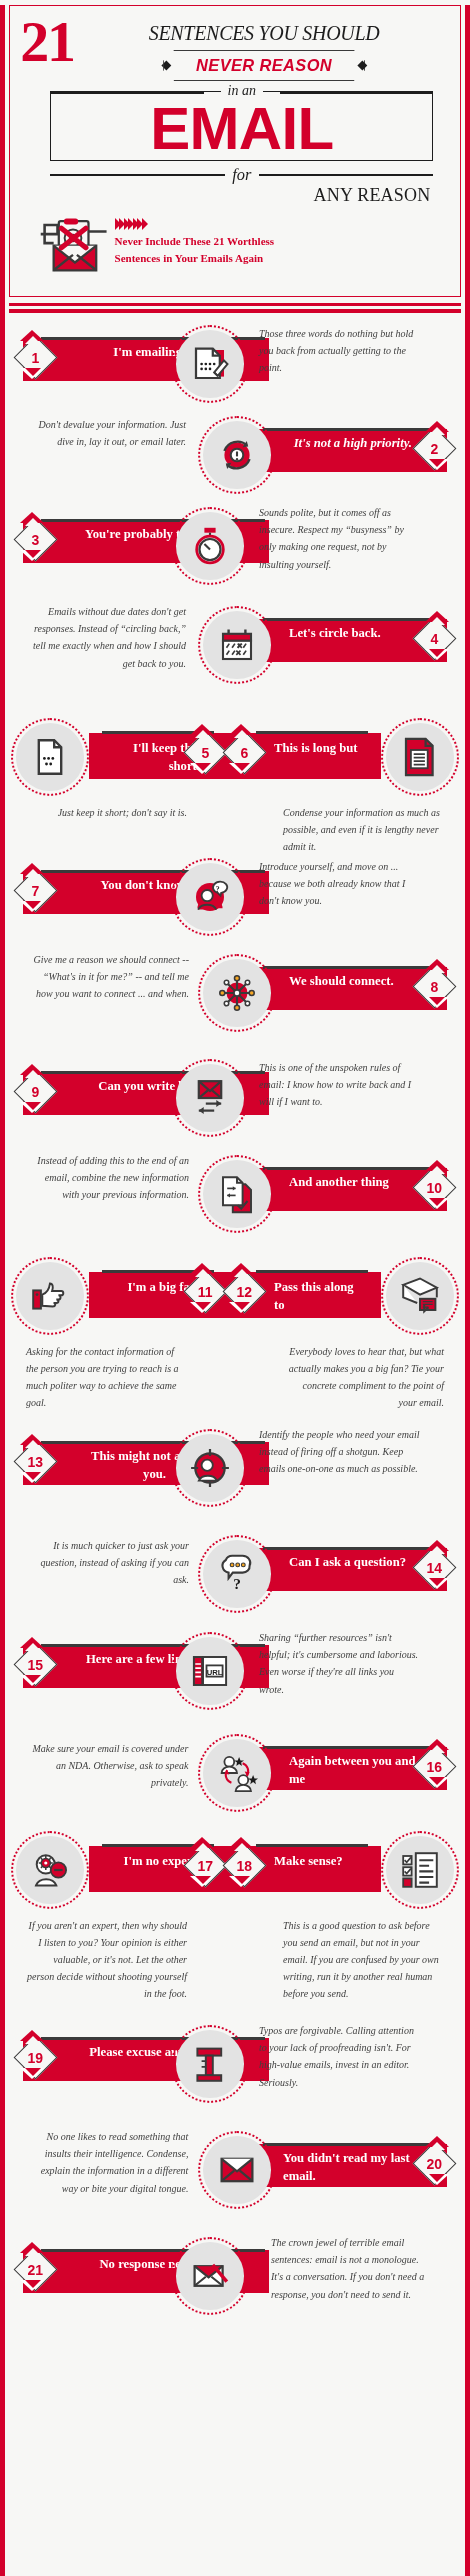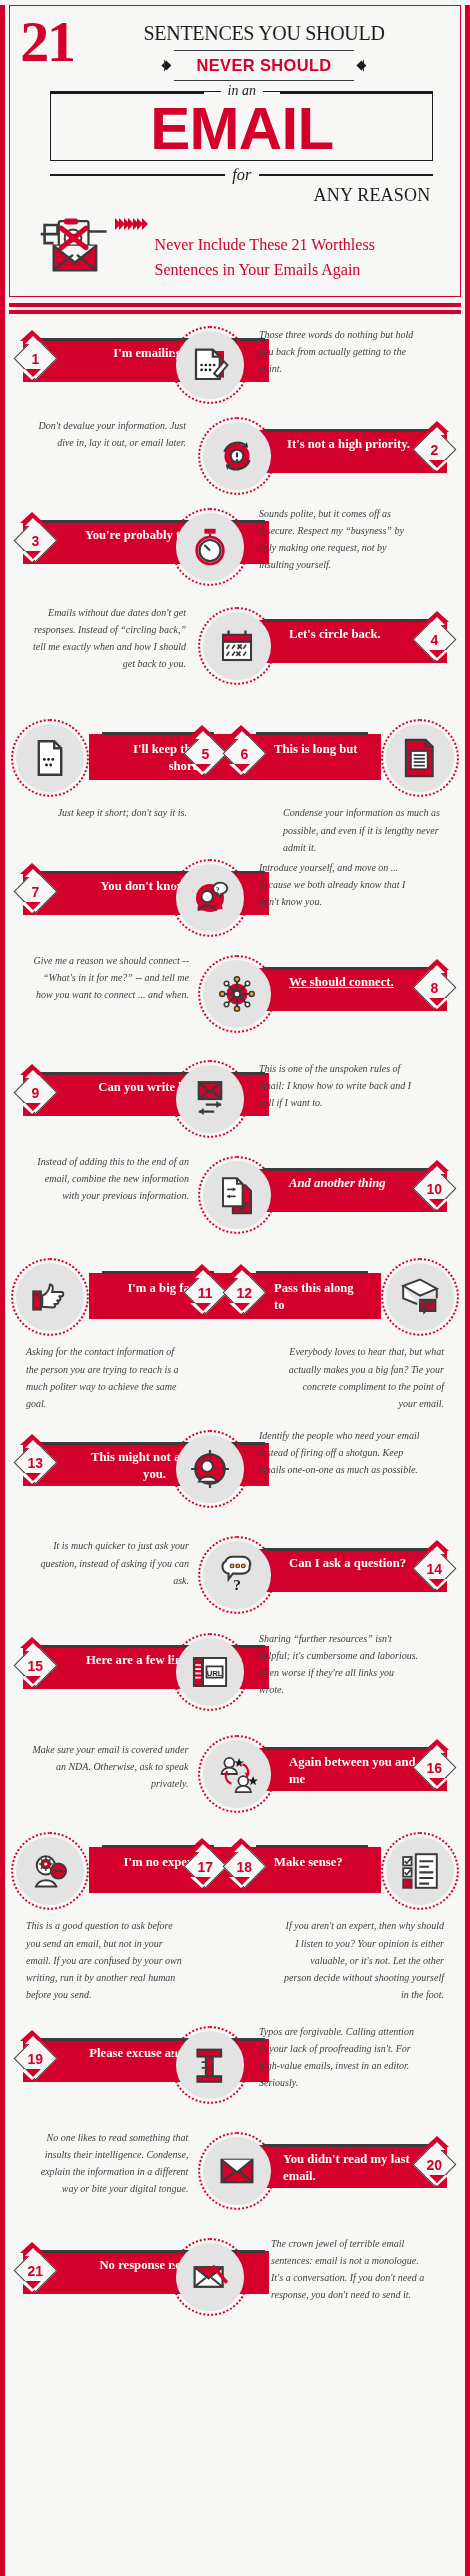--- a/index.html
+++ b/index.html
@@ -25,21 +25,21 @@
     padding:13.4px 10.5px 10.5px 10.5px;
     background:#f7f7f5;
     position:relative;
   }
   .h-row1 { display:flex; align-items:flex-start; justify-content:center; gap:4.5px; }
   .big21 {
     font-family:"Liberation Serif", serif;
     font-size:58px; line-height:0.78; font-weight:bold;
     color:#d3002b; letter-spacing:-2.2px;
   }
-  .h-right { flex:1; padding-top:3px; }
+  .h-right { flex:1; padding-top:3px;font-style:italic; }
   .sent-you-should {
     font-family:"Liberation Serif", serif;
     font-size:20px; letter-spacing:-0.3px; color:#1d1d1d; white-space:nowrap;
     text-align:center;
   }
   
   .ribbon-wrap { display:flex; align-items:center; justify-content:center; margin-top:5.2px; }
   .diamond-dot { width:6.7px; height:6.7px; background:#1d1d1d; transform:rotate(45deg); flex:0 0 auto; }
   .ribbon {
     position:relative; flex:0 0 auto;
@@ -110,22 +110,22 @@
 
   
   .header-bottom { display:flex; align-items:flex-start; margin-top:1.5px; padding:0 4.5px 3px 13.4px; }
   .env-x { width:78px; flex:0 0 78px; }
   .hb-right { padding-left:3px; padding-top:10.5px; }
   .chevrons { display:flex; gap:0px; margin-bottom:3.7px; }
   .chev { width:0; height:0;
     border-top:6px solid transparent; border-bottom:6px solid transparent;
     border-left:6.7px solid #d3002b; margin-right:-1.5px; }
   .subtitle {
-    font-family:"Liberation Serif", serif; font-weight:normal;
-    font-size:16px; line-height:1.55; color:#d3002b;margin-left:40px;
+    font-family:"Liberation Serif", serif; font-weight:bold;
+    font-size:11px; line-height:1.55; color:#d3002b;
   }
 
   
   .divider-wrap { padding:6px 3.7px 0 3.7px; }
   .div-red { height:3.7px; background:#d3002b; }
   .div-gap { height:3px; }
 
   
   .list { padding:9px 0 15px 0; }
 
@@ -240,21 +240,21 @@
 
   <div class="header">
 
     <div class="h-row1">
       <div class="big21">21</div>
       <div class="h-right">
         <div class="sent-you-should">SENTENCES YOU SHOULD</div>
         <div class="ribbon-wrap">
           <span class="diamond-dot"></span>
           <div class="ribbon">
-            <div class="never-include">NEVER  SHOULD</div>
+            <div class="never-include">NEVER  REASON</div>
           </div>
           <span class="diamond-dot"></span>
         </div>
       </div>
     </div>
 
     <div class="email-box">
       <div class="inan-strip">
         <span>in an</span>
       </div>
@@ -348,21 +348,21 @@
 
     <div class="rowbox" style="height:91px">
       <div class="item item-right">
         <div class="bar" style="left:254px;right:18px;"></div>
         <div class="topline" style="left:258px;right:36px;"></div>
         <div class="caret-up" style="right:15px;top:7.5px;"></div>
         <div class="numdia" style="right:15px;">
               <span>2</span>
             </div>
         <div class="caret-down" style="right:15px;top:46px;"></div>
-        <div class="phrase" style="left:280px;width:127px;text-align:center;">It's not a high priority.</div>
+        <div class="phrase" style="left:280px;width:127px;text-align:right;font-style:italic;">It's not a high priority.</div>
         <div class="circ" style="left:193px;top:3px;">
           <div class="dotted"></div>
               <div class="inner">
             <svg viewBox="0 0 60 60">
                   <circle cx="30" cy="30" r="18" fill="#d3002b"></circle>
             <circle cx="30" cy="30" r="9" fill="#fff" stroke="#3a3a3a" stroke-width="3"></circle>
             <path d="M30,25 v7" stroke="#3a3a3a" stroke-width="3"></path>
                   <circle cx="30" cy="36" r="1.7" fill="#3a3a3a"></circle>
             <path d="M12,24 A20,20 0 0 1 44,16" fill="none" stroke="#3a3a3a" stroke-width="3.4"></path>
             <path d="M44,10 l2,8 l-8,1 z" fill="#3a3a3a"></path>
@@ -507,21 +507,21 @@
 
     <div class="rowbox" style="height:105px">
       <div class="item item-right">
         <div class="bar" style="left:254px;right:18px;"></div>
         <div class="topline" style="left:258px;right:36px;"></div>
         <div class="caret-up" style="right:15px;top:7.5px;"></div>
         <div class="numdia" style="right:15px;">
               <span>8</span>
             </div>
         <div class="caret-down" style="right:15px;top:46px;"></div>
-        <div class="phrase" style="left:284px;width:149px;text-align:left;text-decoration:underline;">We should connect.</div>
+        <div class="phrase" style="left:284px;width:149px;text-align:left;">We should connect.</div>
         <div class="circ" style="left:193px;top:3px;">
           <div class="dotted"></div>
               <div class="inner">
             <svg viewBox="0 0 60 60">
                   <circle cx="30" cy="30" r="15" fill="#d3002b"></circle>
             <path d="M30,30 L30,10 M30,30 L30,50 M30,30 L10,30 M30,30 L50,30 M30,30 L16,16 M30,30 L44,44 M30,30 L44,16 M30,30 L16,44" stroke="#3a3a3a" stroke-width="3"></path>
             <circle cx="30" cy="30" r="4.5" fill="#fff" stroke="#3a3a3a" stroke-width="2.6"></circle>
             <circle cx="30" cy="9" r="3.6" fill="#f5a623" stroke="#3a3a3a" stroke-width="2.2"></circle>
             <circle cx="30" cy="51" r="3.6" fill="#f5a623" stroke="#3a3a3a" stroke-width="2.2"></circle>
             <circle cx="9" cy="30" r="3.6" fill="#f5a623" stroke="#3a3a3a" stroke-width="2.2"></circle>
@@ -567,21 +567,21 @@
 
     <div class="rowbox" style="height:102px">
       <div class="item item-right">
         <div class="bar" style="left:254px;right:18px;"></div>
         <div class="topline" style="left:258px;right:36px;"></div>
         <div class="caret-up" style="right:15px;top:7.5px;"></div>
         <div class="numdia" style="right:15px;">
               <span>10</span>
             </div>
         <div class="caret-down" style="right:15px;top:46px;"></div>
-        <div class="phrase" style="left:284px;width:142px;text-align:left;font-style:italic;">And another thing</div>
+        <div class="phrase" style="left:284px;width:142px;text-align:left;">And another thing</div>
         <div class="circ" style="left:193px;top:3px;">
           <div class="dotted"></div>
               <div class="inner">
             <svg viewBox="0 0 60 60">
                   <path d="M24,16 h18 l8,8 v32 h-26 z" fill="#d3002b" stroke="#3a3a3a" stroke-width="2.8"></path>
             <path d="M10,6 h20 l8,8 v32 h-28 z" fill="#fff" stroke="#3a3a3a" stroke-width="2.8"></path>
             <path d="M30,6 v8 h8" fill="none" stroke="#3a3a3a" stroke-width="2.8"></path>
             <path d="M16,22 h12" stroke="#3a3a3a" stroke-width="2.4"></path>
                   <path d="M28,22 l-4,-3 v6 z" fill="#3a3a3a"></path>
             <path d="M28,32 h-12" stroke="#3a3a3a" stroke-width="2.4"></path>
@@ -789,22 +789,22 @@
             <rect x="6" y="26" width="12" height="12" fill="#fff" stroke="#3a3a3a" stroke-width="2.6"></rect>
             <path d="M8,32 l3,3 l6,-7" fill="none" stroke="#3a3a3a" stroke-width="2.4"></path>
             <rect x="6" y="42" width="12" height="12" fill="#d3002b" stroke="#3a3a3a" stroke-width="2.6"></rect>
             <rect x="24" y="6" width="30" height="48" fill="#fff" stroke="#3a3a3a" stroke-width="2.8"></rect>
             <path d="M29,16 h20 M29,24 h14 M29,32 h20 M29,40 h20 M29,48 h14" stroke="#3a3a3a" stroke-width="3"></path>
                 </svg>
           </div>
         </div>
       </div>
       <div class="pair-desc">
+        <div class="pd right-al">If you aren't an expert, then why should I listen to you? Your opinion is either valuable, or it's not. Let the other person decide without shooting yourself in the foot.</div>
         <div class="pd">This is a good question to ask before you send an email, but not in your email. If you are confused by your own writing, run it by another real human before you send.</div>
-        <div class="pd right-al">If you aren't an expert, then why should I listen to you? Your opinion is either valuable, or it's not. Let the other person decide without shooting yourself in the foot.</div>
       </div>
     </div>
 
     <div class="rowbox" style="height:106px">
       <div class="item item-left">
         <div class="bar" style="left:18px;right:196px;"></div>
         <div class="topline" style="left:36px;right:200px;"></div>
         <div class="caret-up" style="left:15px;top:7.5px;"></div>
         <div class="numdia" style="left:15px;">
               <span>19</span>

